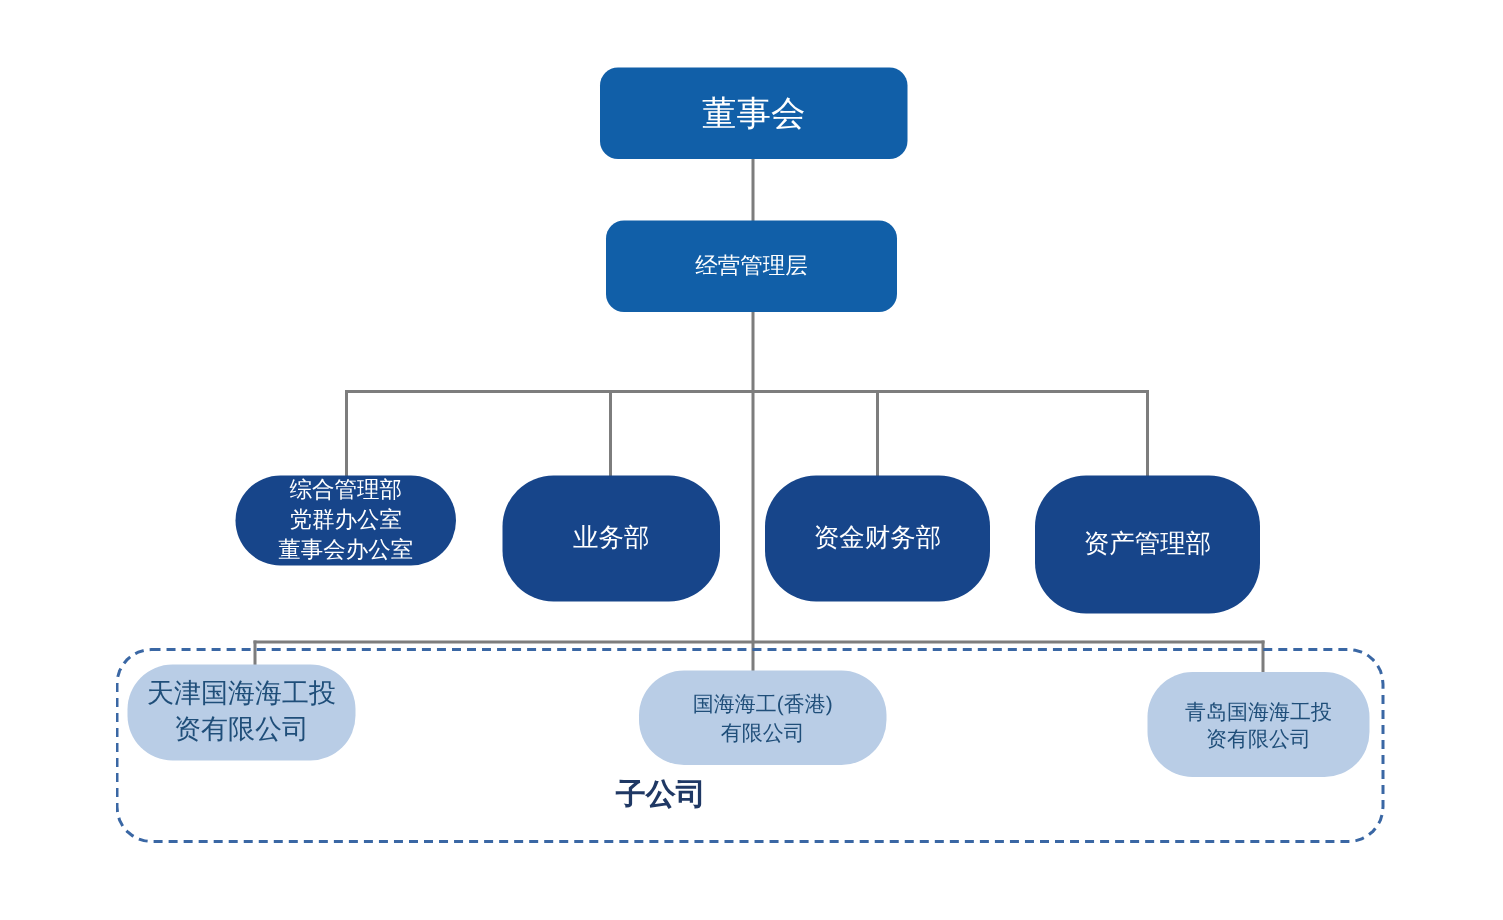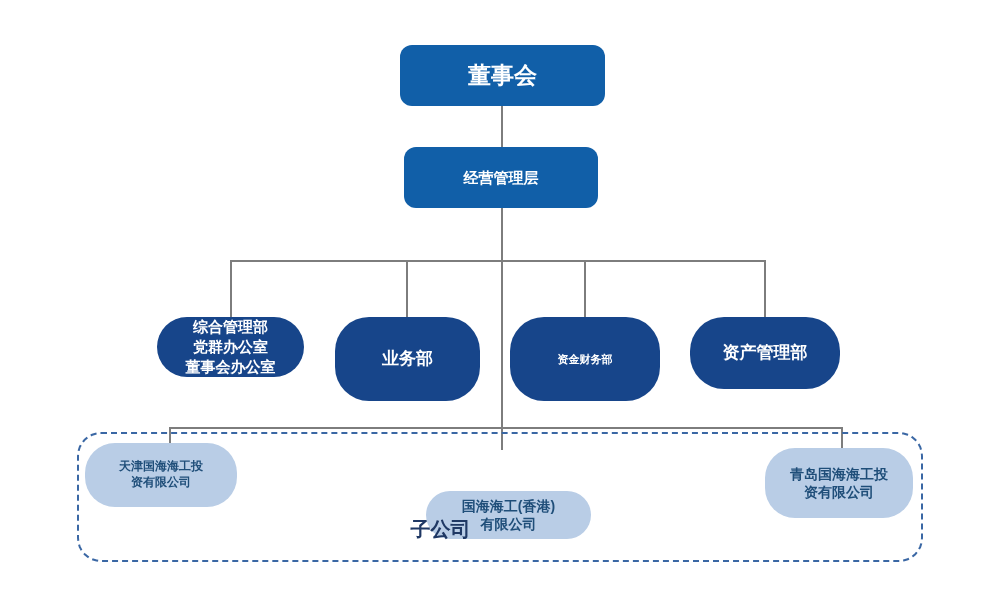--- a/index.html
+++ b/index.html
@@ -18,21 +18,21 @@
   .cline {
     position: absolute;
     background: var(--connector, #808080);
   }
   .box {
     position: absolute;
     display: flex;
     align-items: center;
     justify-content: center;
     text-align: center;
-    font-weight: bold;
+    font-weight: normal;
     box-sizing: border-box;
   }
   .box .label { white-space: pre-line; line-height: 1.32; }
   .solid-bright {
     background: var(--primary-blue, #115fa8);
     color: #ffffff;
     border-radius: 12px;
   }
   .solid-navy {
     background: var(--navy-blue, #17458a);
@@ -90,32 +90,32 @@
   </div>
 
   <div class="box solid-navy" style="left:157px; top:317px; width:147px; height:60px; font-size:15px;">
     <span class="label">综合管理部
 党群办公室
 董事会办公室</span>
   </div>
   <div class="box solid-navy" style="left:335px; top:317px; width:145px; height:84px; font-size:17px;align-items:center;">
     <span class="label">业务部</span>
   </div>
-  <div class="box solid-navy" style="left:510px; top:317px; width:150px; height:84px; font-size:11px;align-items:center;">
+  <div class="box solid-navy" style="left:510px; top:317px; width:150px; height:84px; font-size:17px;align-items:center;">
     <span class="label">资金财务部</span>
   </div>
-  <div class="box solid-navy" style="left:690px; top:317px; width:150px; height:72px; font-size:17px;">
+  <div class="box solid-navy" style="left:690px; top:317px; width:150px; height:92px; font-size:17px;">
     <span class="label">资产管理部</span>
   </div>
 
-  <div class="box light" style="left:85px; top:443px; width:152px; height:64px; font-size:12px;">
+  <div class="box light" style="left:85px; top:443px; width:152px; height:64px; font-size:18px;">
     <span class="label">天津国海海工投
 资有限公司</span>
   </div>
-  <div class="box light" style="left:426px; top:447px; width:165px; height:48px; font-size:14px;margin-top:44px;">
+  <div class="box light" style="left:426px; top:447px; width:165px; height:63px; font-size:14px;">
     <span class="label">国海海工(香港)
 有限公司</span>
   </div>
   <div class="box light" style="left:765px; top:448px; width:148px; height:70px; font-size:14px;">
     <span class="label">青岛国海海工投
 资有限公司</span>
   </div>
 
   <div class="group-label">子公司</div>
 

